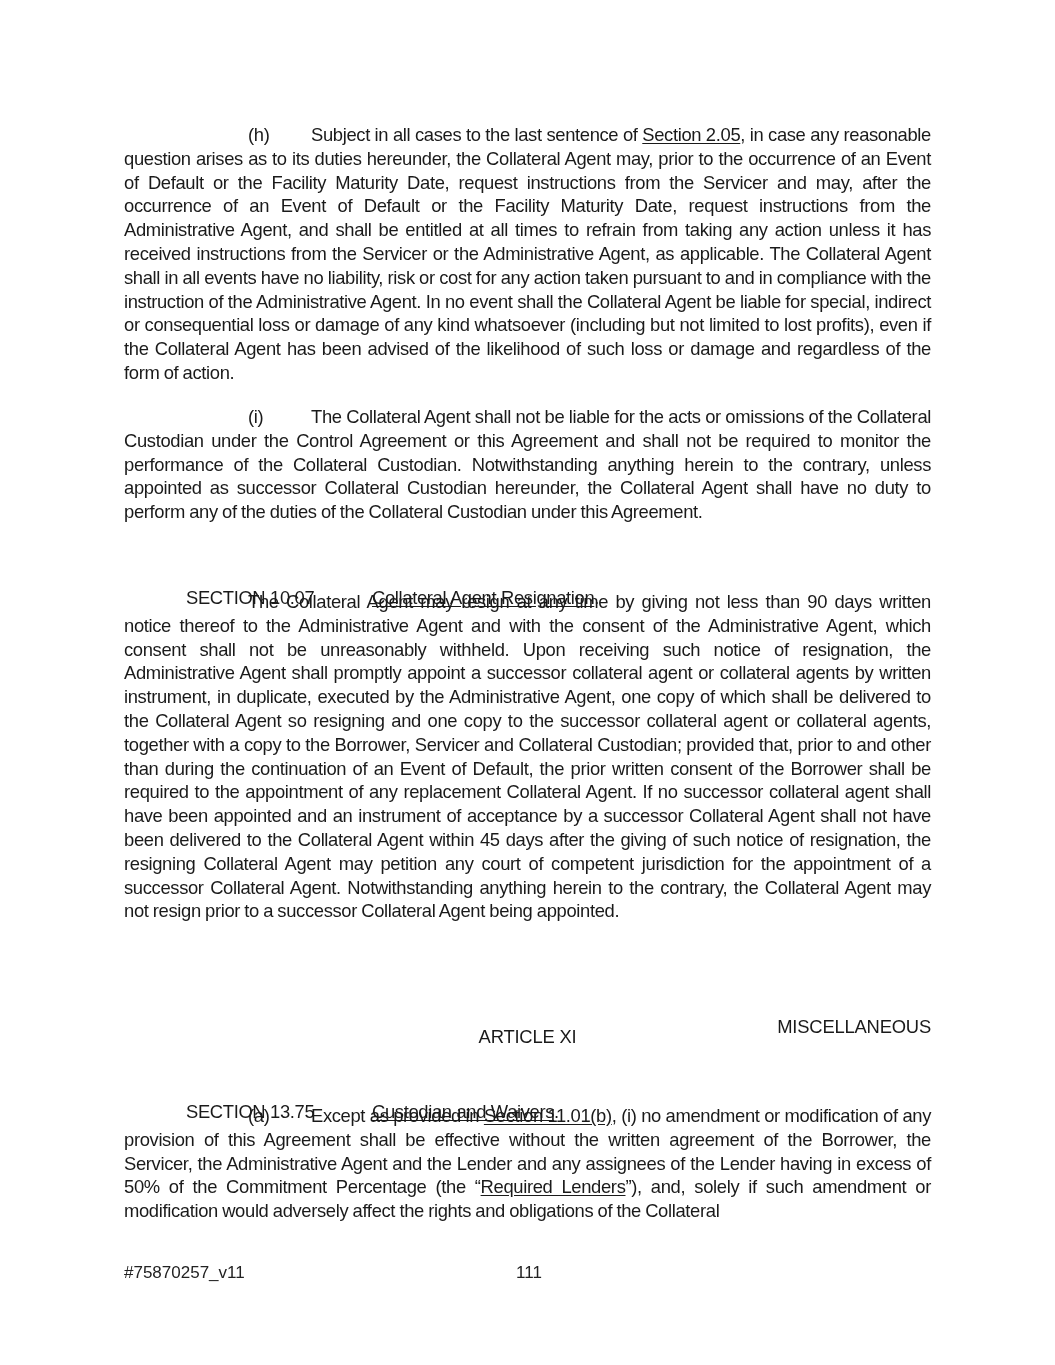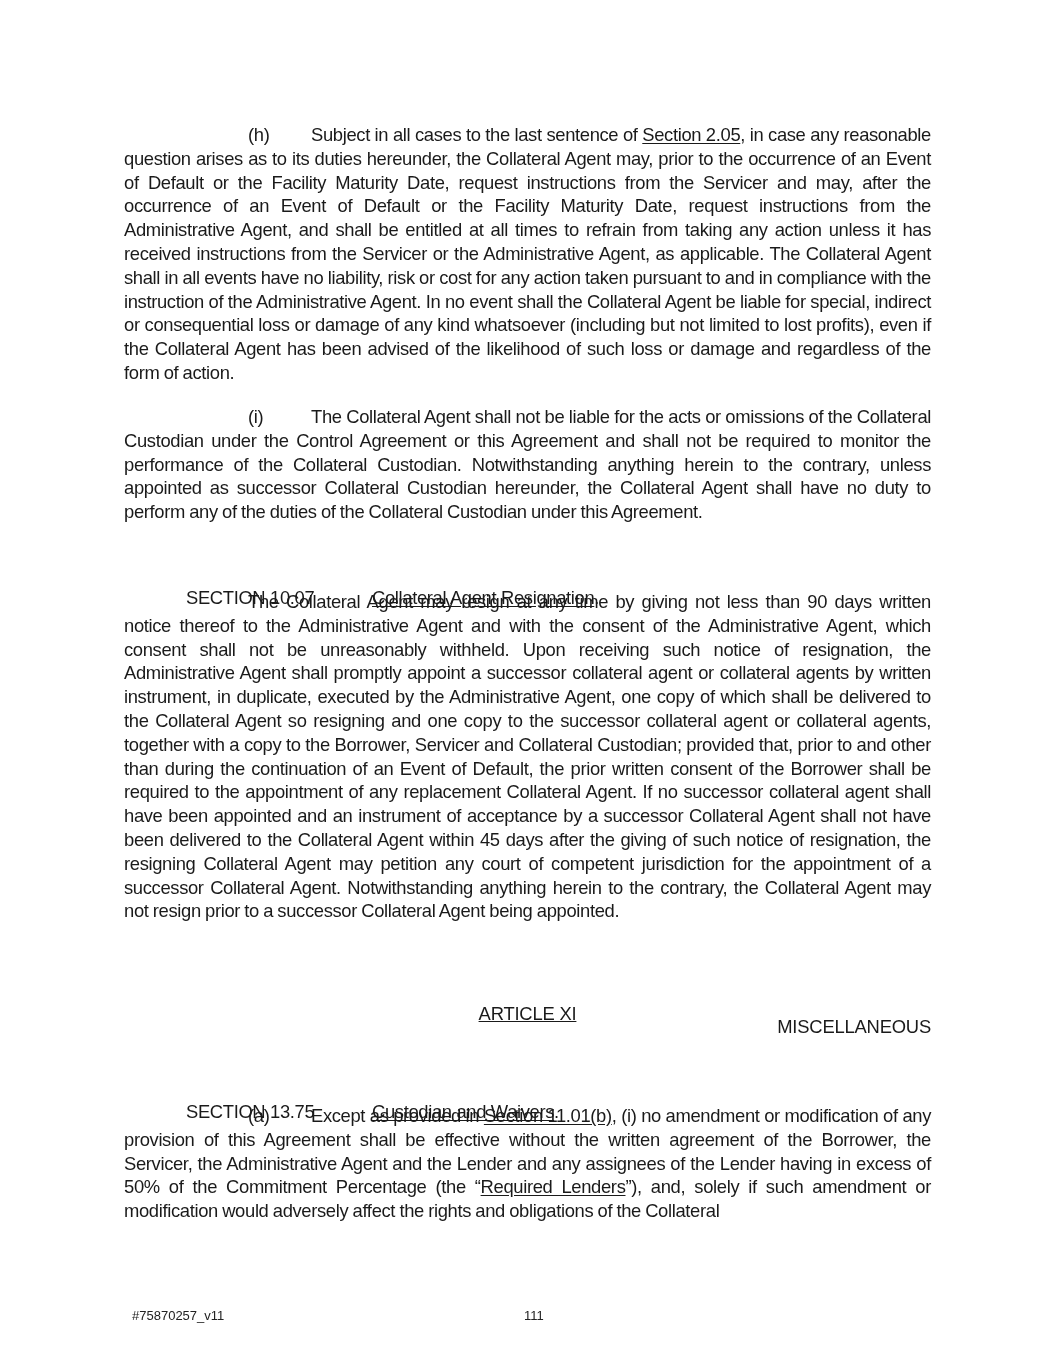--- a/index.html
+++ b/index.html
@@ -61,41 +61,40 @@
       position: absolute;
       left: 0;
       width: 807px;
       text-align: center;
       font-size: 18.4px;
       line-height: 24px;
       letter-spacing: -0.2px;
     }
     .footer {
       position: absolute;
-      top: 1308px;
-      font-size: 13px;
+      top: 1265px;
+      font-size: 17px;
       line-height: 16px;
       color: #222;
-      margin-left: 8px;
     }
   </style>
 </head>
 <body>
 
 <div class="page">
 
   <p class="para" style="top:123px;"><span class="indent"></span><span class="label">(h)</span><span>Subject in all cases to the last sentence of </span><span class="ul">Section 2.05</span><span>, in case any reasonable question arises as to its duties hereunder, the Collateral Agent may, prior to the occurrence of an Event of Default or the Facility Maturity Date, request instructions from the Servicer and may, after the occurrence of an Event of Default or the Facility Maturity Date, request instructions from the Administrative Agent, and shall be entitled at all times to refrain from taking any action unless it has received instructions from the Servicer or the Administrative Agent, as applicable.  The Collateral Agent shall in all events have no liability, risk or cost for any action taken pursuant to and in compliance with the instruction of the Administrative Agent.  In no event shall the Collateral Agent be liable for special, indirect or consequential loss or damage of any kind whatsoever (including but not limited to lost profits), even if the Collateral Agent has been advised of the likelihood of such loss or damage and regardless of the form of action.</span></p>
 
   <p class="para" style="top:405px;"><span class="indent"></span><span class="label">(i)</span><span>The Collateral Agent shall not be liable for the acts or omissions of the Collateral Custodian under the Control Agreement or this Agreement and shall not be required to monitor the performance of the Collateral Custodian.  Notwithstanding anything herein to the contrary, unless appointed as successor Collateral Custodian hereunder, the Collateral Agent shall have no duty to perform any of the duties of the Collateral Custodian under this Agreement.</span></p>
 
   <div class="section-heading" style="top:546px;"><span class="num">SECTION 10.07</span><span class="ul">Collateral Agent Resignation</span><span>.</span></div>
 
   <p class="para" style="top:590px;"><span class="indent"></span><span>The Collateral Agent may resign at any time by giving not less than 90 days written notice thereof to the Administrative Agent and with the consent of the Administrative Agent, which consent shall not be unreasonably withheld.  Upon receiving such notice of resignation, the Administrative Agent shall promptly appoint a successor collateral agent or collateral agents by written instrument, in duplicate, executed by the Administrative Agent, one copy of which shall be delivered to the Collateral Agent so resigning and one copy to the successor collateral agent or collateral agents, together with a copy to the Borrower, Servicer and Collateral Custodian; provided that, prior to and other than during the continuation of an Event of Default, the prior written consent of the Borrower shall be required to the appointment of any replacement Collateral Agent.  If no successor collateral agent shall have been appointed and an instrument of acceptance by a successor Collateral Agent shall not have been delivered to the Collateral Agent within 45 days after the giving of such notice of resignation, the resigning Collateral Agent may petition any court of competent jurisdiction for the appointment of a successor Collateral Agent.  Notwithstanding anything herein to the contrary, the Collateral Agent may not resign prior to a successor Collateral Agent being appointed.</span></p>
 
-  <div class="centered" style="top:1002px;text-decoration:underline;">ARTICLE XI</div>
+  <div class="centered" style="top:1025px;">ARTICLE XI</div>
   <div class="centered" style="top:1015px;text-align:right;">MISCELLANEOUS</div>
 
   <div class="section-heading" style="top:1060px;"><span class="num">SECTION 13.75</span><span class="ul">Custodian and Waivers</span><span>.</span></div>
 
   <p class="para" style="top:1104px;"><span class="indent"></span><span class="label">(a)</span><span>Except as provided in </span><span class="ul">Section 11.01(b)</span><span>, (i) no amendment or modification of any provision of this Agreement shall be effective without the written agreement of the Borrower, the Servicer, the Administrative Agent and the Lender and any assignees of the Lender having in excess of 50% of the Commitment Percentage (the “</span><span class="ul">Required Lenders</span><span>”), and, solely if such amendment or modification would adversely affect the rights and obligations of the Collateral</span></p>
 
 </div>
 
 <div class="footer" style="left:124px;">#75870257_v11</div>
 <div class="footer" style="left:516px;">111</div>

